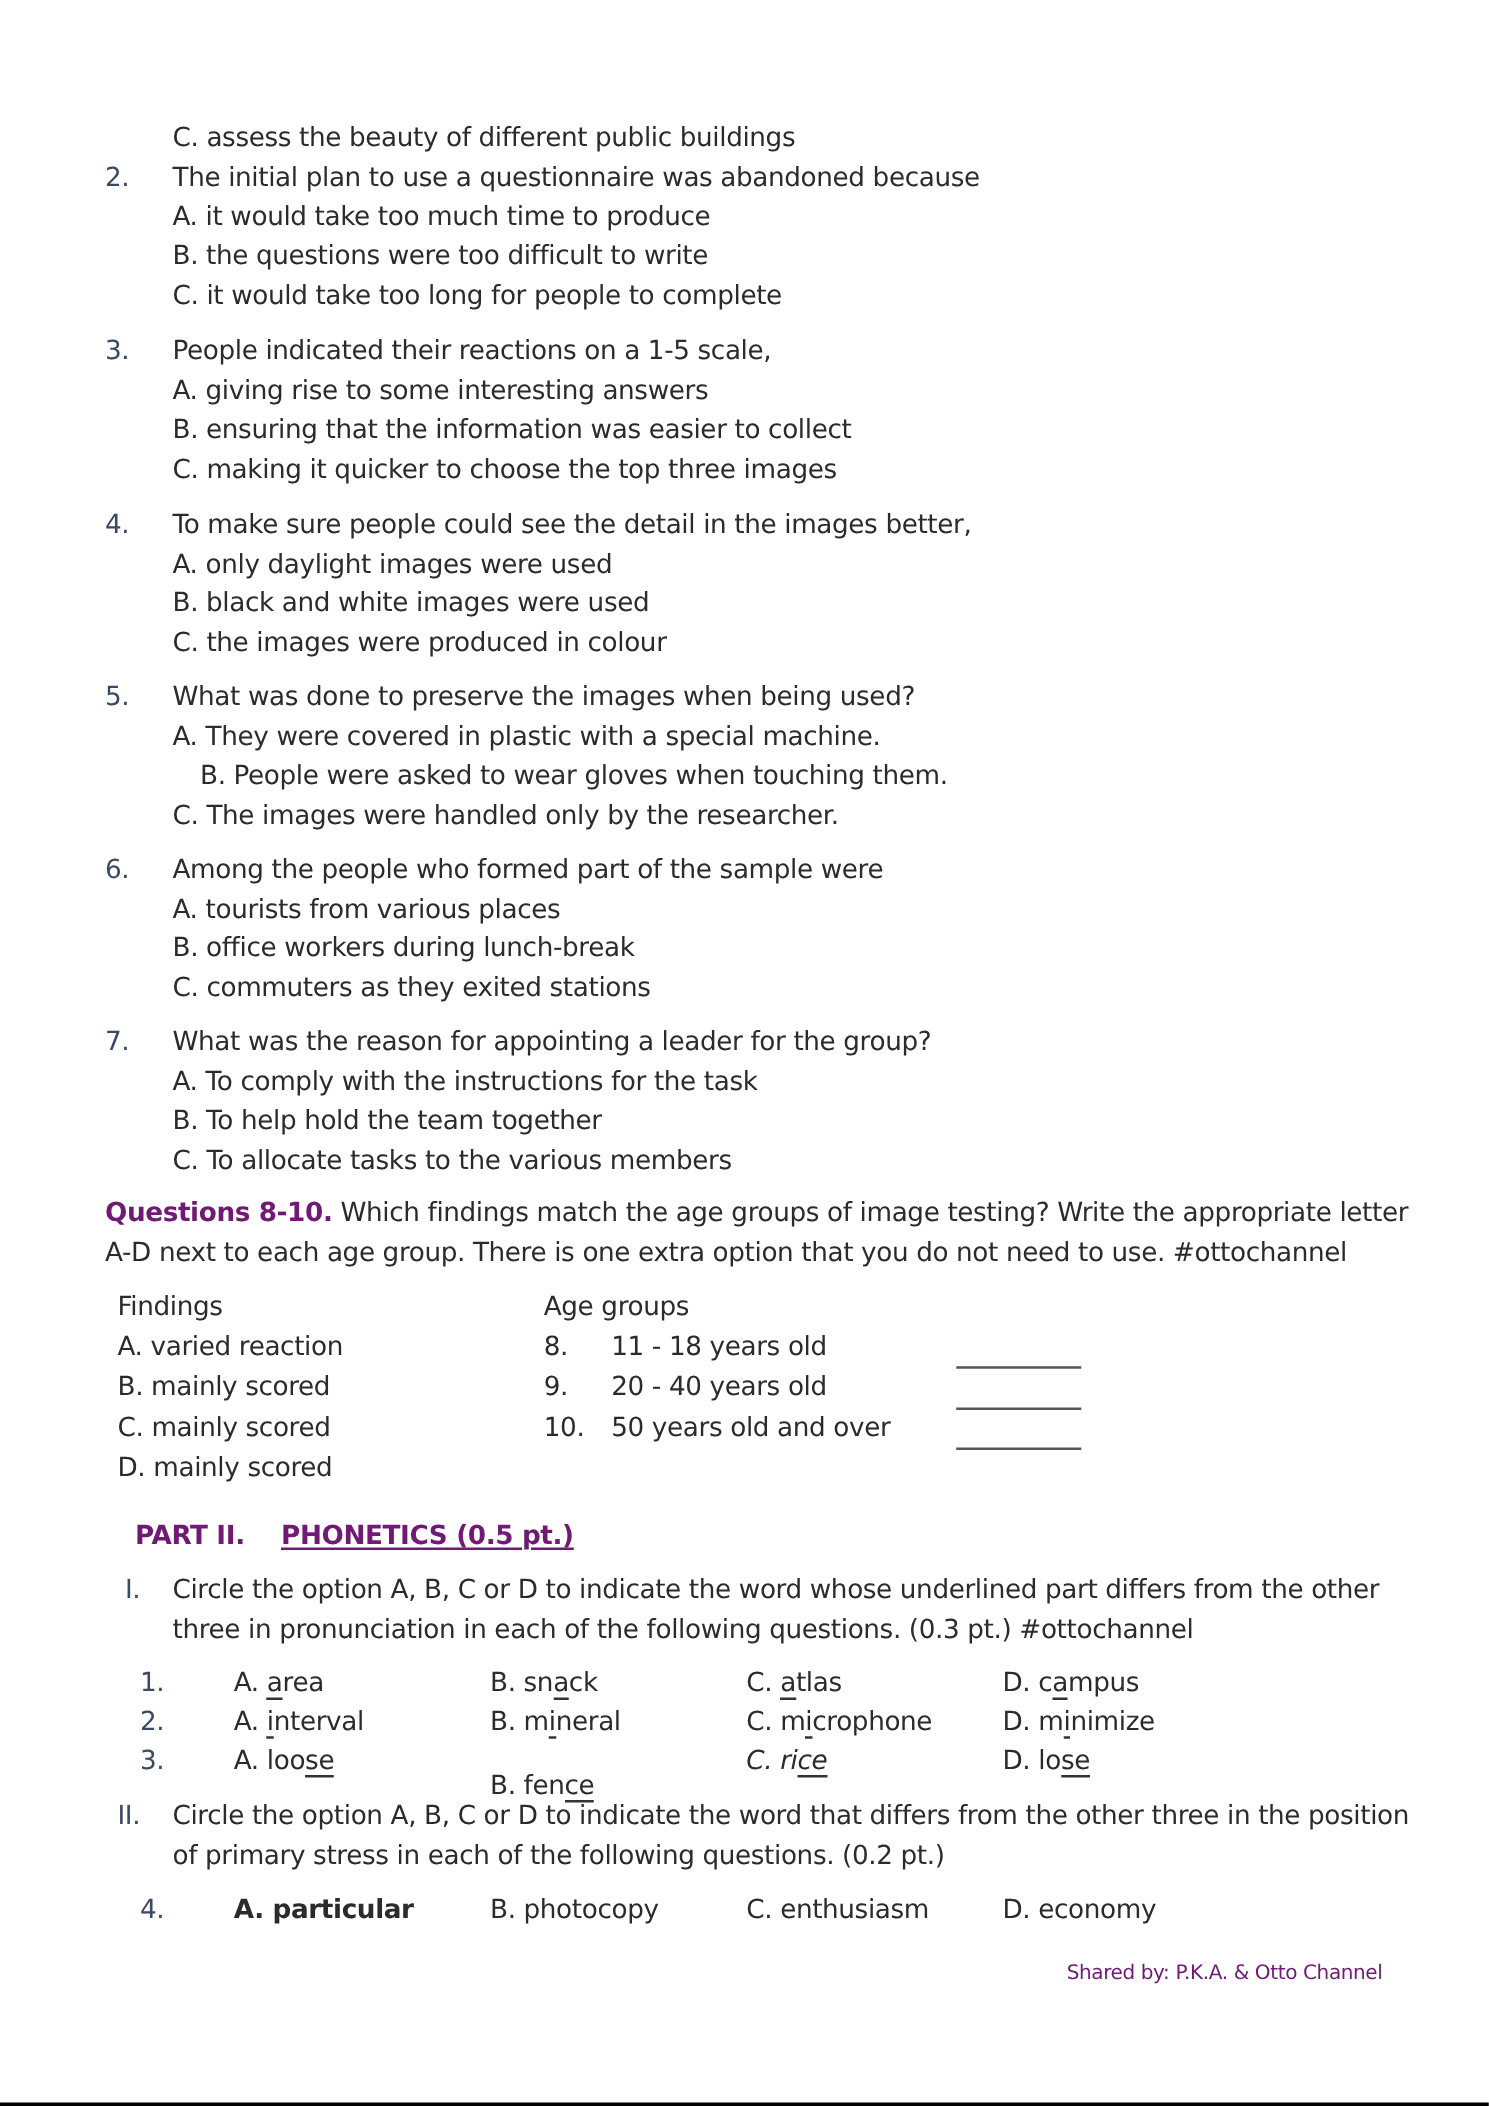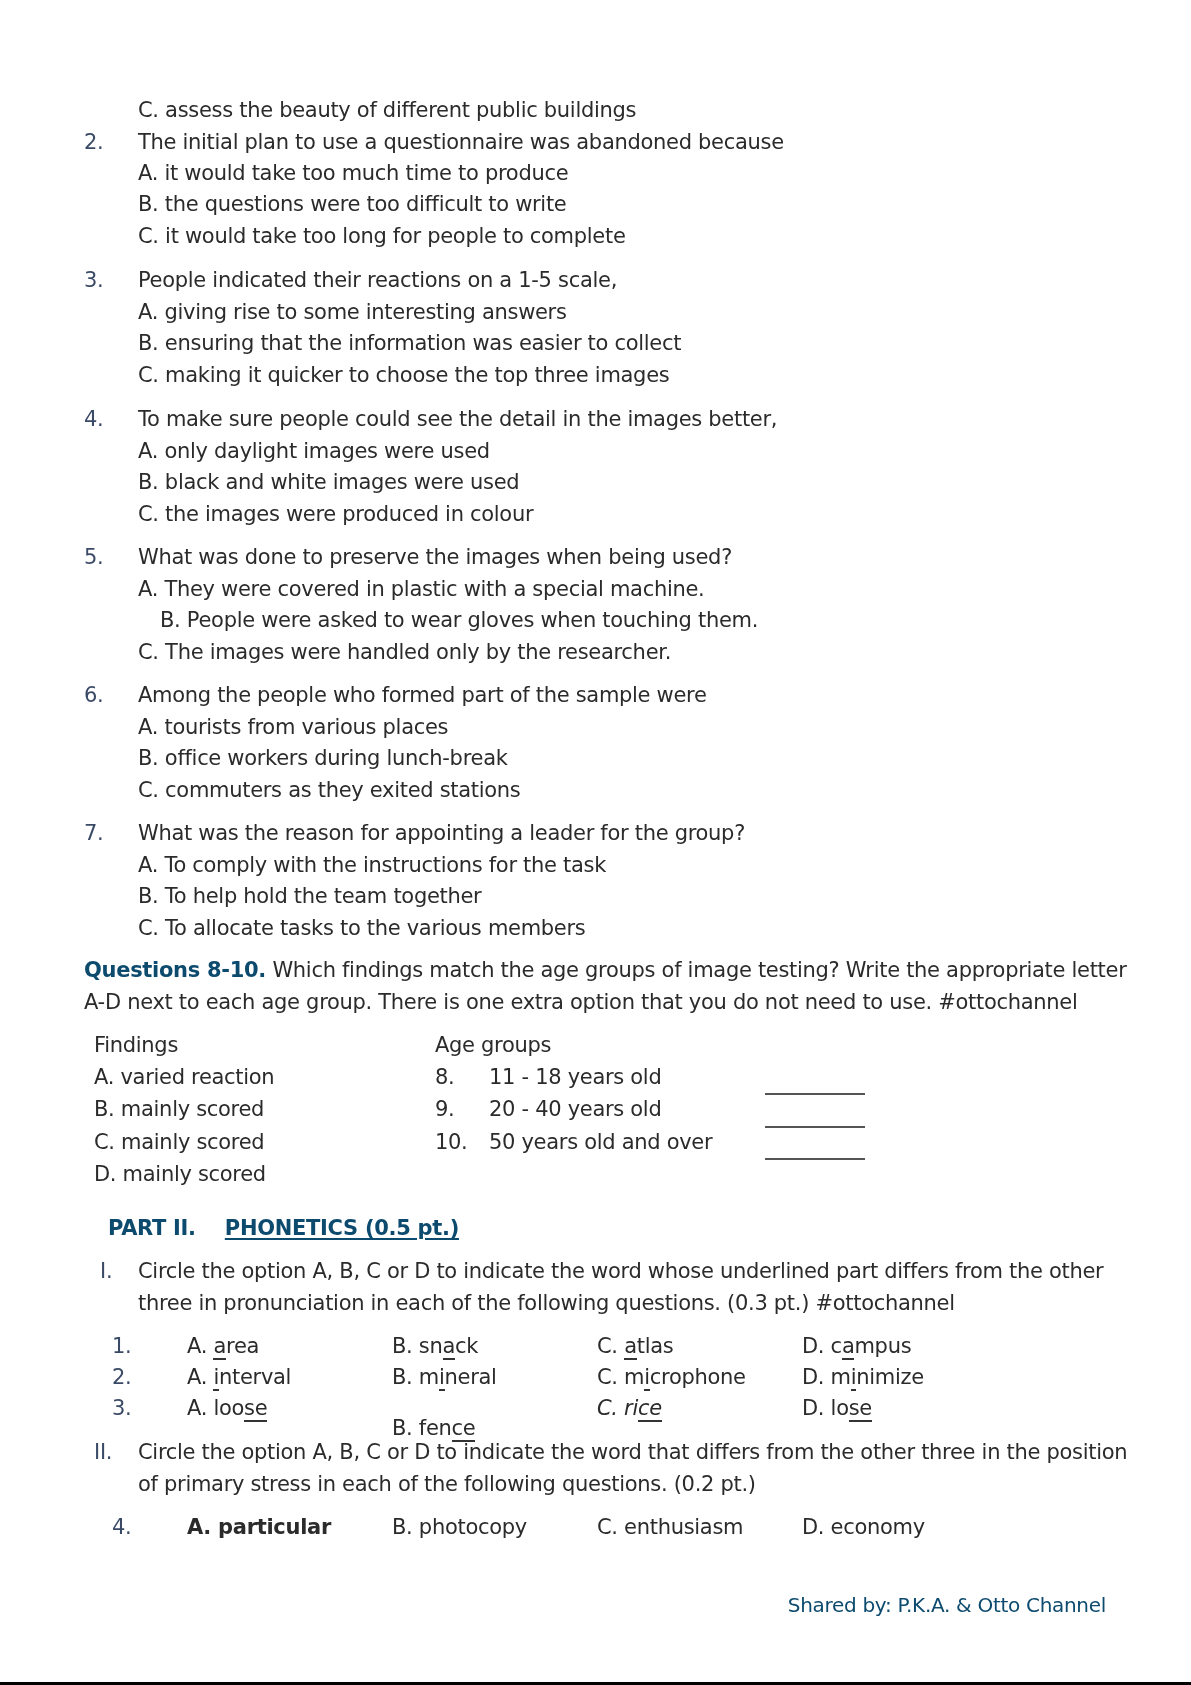--- a/index.html
+++ b/index.html
@@ -1,20 +1,20 @@
 <!DOCTYPE html>
 <html><head>
 <meta charset="utf-8">
 <style>
   html,body{margin:0;padding:0;}
   body{width:1191px;height:1685px;background:#ffffff;position:relative;overflow:hidden;
     font-family:"DejaVu Sans","Liberation Sans",sans-serif;color:#2b2b2b;}
   .t{position:absolute;white-space:nowrap;font-size:21px;line-height:26px;letter-spacing:-0.3px;}
   .num{color:#3a4a66;}
-  .navy{color:#0c4a6e;}
+  .navy{color:#701a75;}
   .bold{font-weight:bold;}
   .u{text-decoration:underline;text-underline-offset:3px;}
   .ul{border-bottom:2px solid #333;}
   .blank{position:absolute;height:0;border-top:2px solid #555;width:100px;}
   .rule{position:absolute;left:0;right:0;bottom:0;height:3px;background:#000;}
 </style>
 </head>
 <body>
 
 <div class="t" style="left:138px;top:97px;">C. assess the beauty of different public buildings</div>
@@ -108,15 +108,15 @@
 <div class="t num" style="left:94px;top:1439px;">II.</div>
 <div class="t" style="left:138px;top:1439px;">Circle the option A, B, C or D to indicate the word that differs from the other three in the position</div>
 <div class="t" style="left:138px;top:1471px;">of primary stress in each of the following questions. (0.2 pt.)</div>
 
 <div class="t num" style="left:112px;top:1514px;">4.</div>
 <div class="t" style="left:187px;top:1514px;font-weight:bold;">A. particular</div>
 <div class="t" style="left:392px;top:1514px;">B. photocopy</div>
 <div class="t" style="left:597px;top:1514px;">C. enthusiasm</div>
 <div class="t" style="left:802px;top:1514px;">D. economy</div>
 
-<div class="t navy" style="right:85px;top:1565px;font-size:20px;margin-top:27px;">Shared by: P.K.A. &amp; Otto Channel</div>
+<div class="t navy" style="right:85px;top:1565px;font-size:16px;">Shared by: P.K.A. &amp; Otto Channel</div>
 
 <div class="rule"></div>
 
 </body></html>

